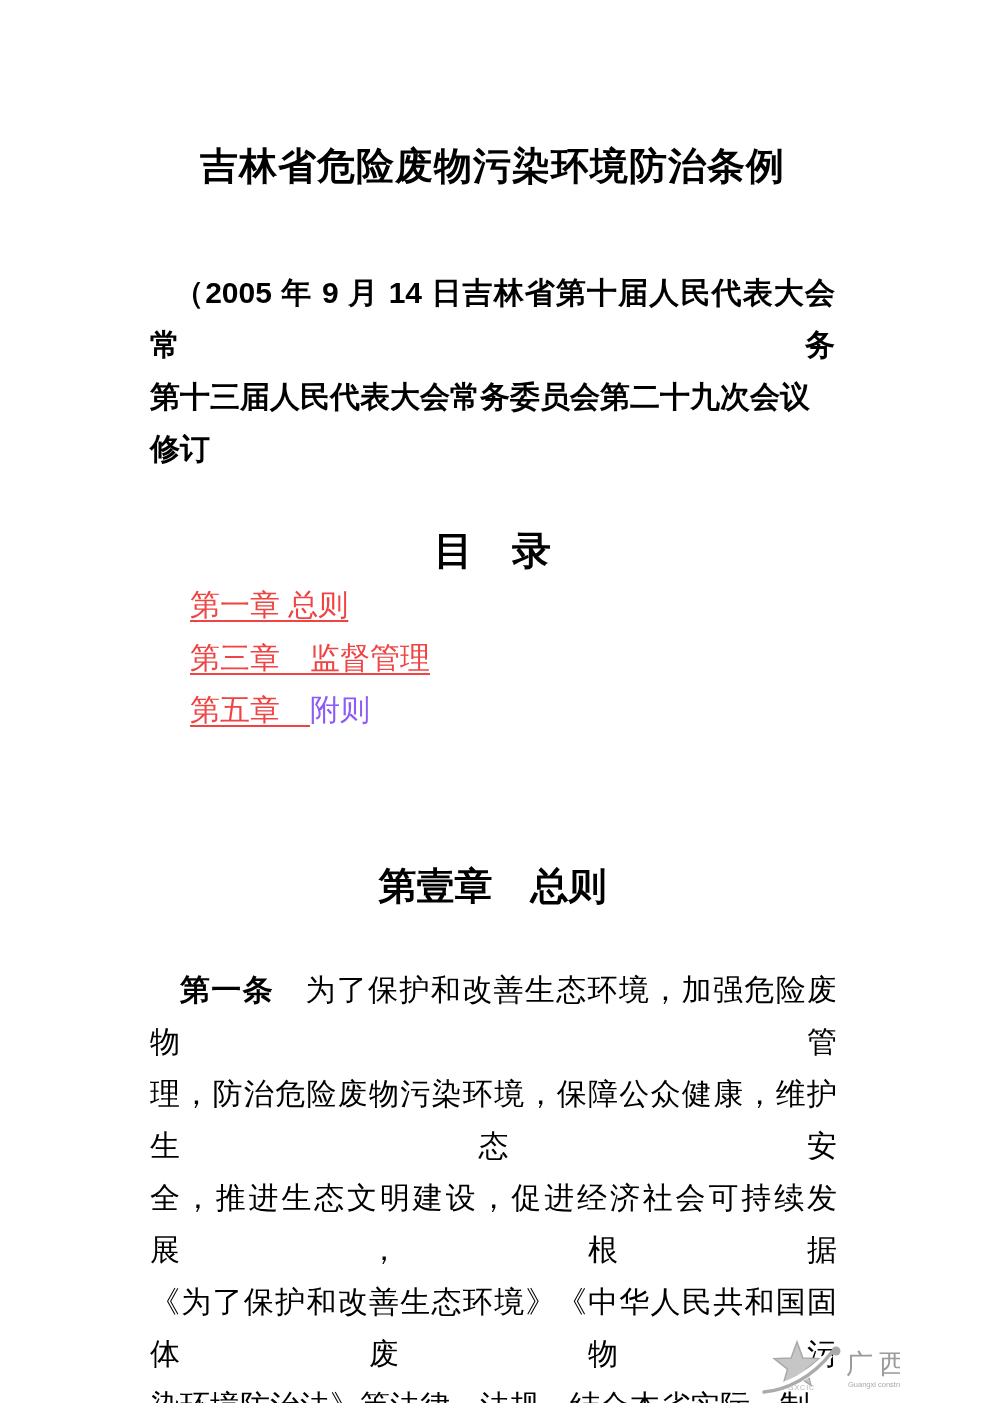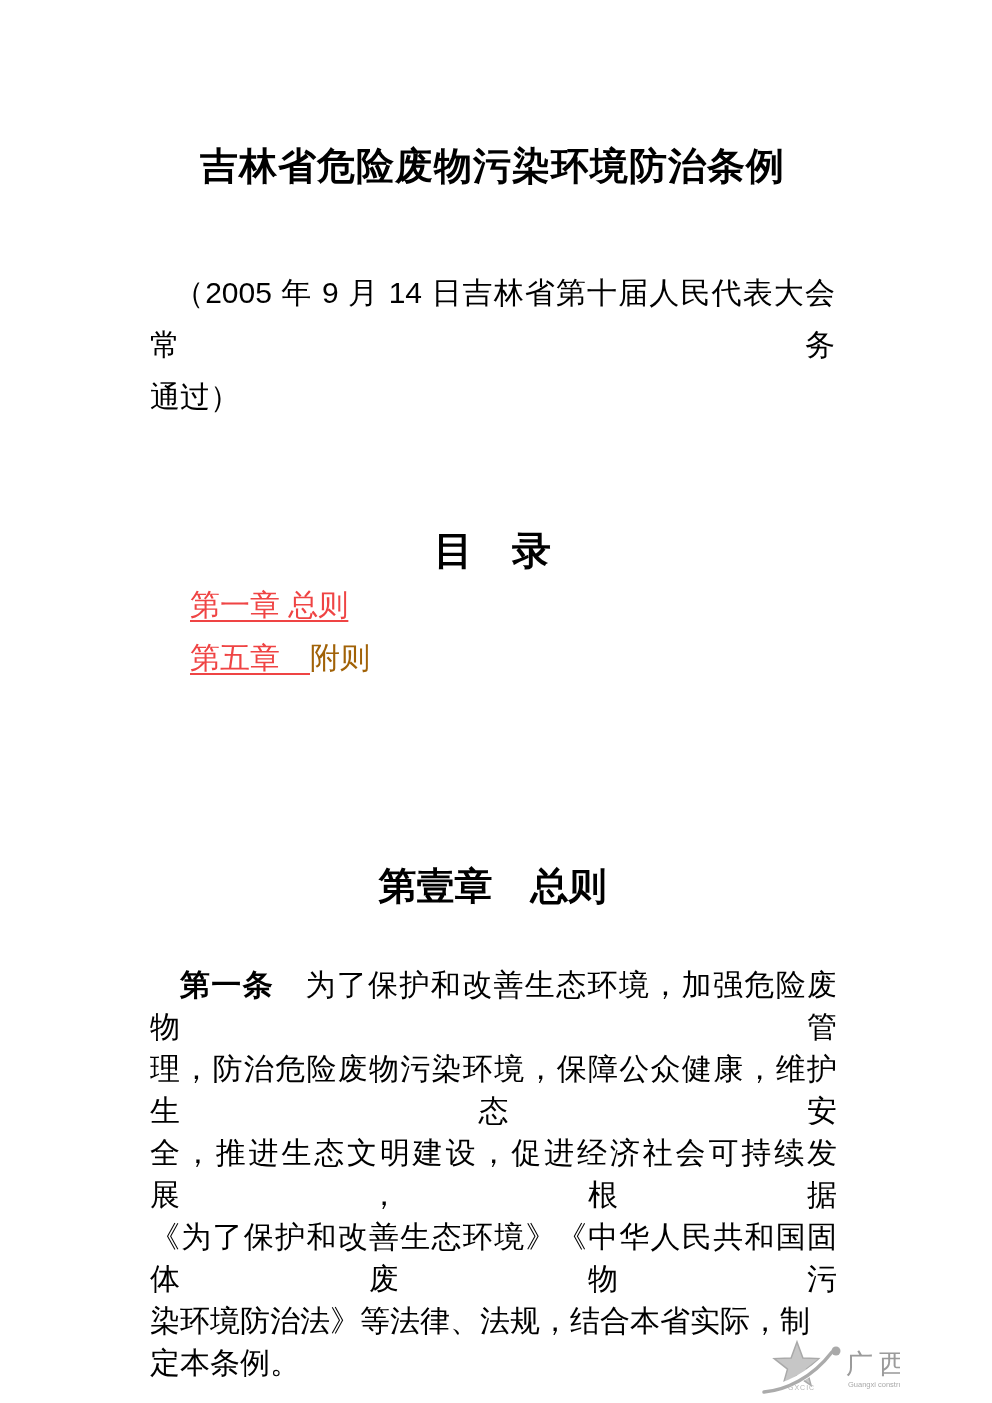--- a/index.html
+++ b/index.html
@@ -14,20 +14,21 @@
   .doc-title{
     position:absolute;top:141px;left:150px;width:685px;
     text-align:center;
     font-size:38px;font-weight:bold;line-height:50px;
     letter-spacing:1px;
     font-family:"Liberation Sans",sans-serif;
   }
   .preamble{
     position:absolute;top:267px;left:150px;width:685px;
     font-size:30px;
+    font-weight:bold;
   }
   .preamble div.line{
     line-height:52px;
   }
   .preamble div.line:not(:last-of-type){
     text-align:justify;text-align-last:justify;
   }
   .preamble div.line:first-of-type{
     text-indent:0.8em;
   }
@@ -43,32 +44,32 @@
     line-height:52.5px;font-size:30px;
   }
   .toc-link{
     color:#ef4444;
     text-decoration:underline;
     text-decoration-thickness:2px;
     text-underline-offset:5px;
     white-space:pre;
     cursor:pointer;
   }
-  .toc-suffix{color:#a16207;}
+  .toc-suffix{color:#8b5cf6;}
   .chapter-heading{
     position:absolute;top:864px;left:150px;width:685px;
     text-align:center;
     font-size:38px;font-weight:bold;line-height:44px;
   }
   .article{
     position:absolute;top:964px;left:150px;width:687px;
     font-size:30px;
     font-family:"Liberation Serif","DejaVu Serif",serif;
   }
-  .article div.line{line-height:42px;}
+  .article div.line{line-height:52px;}
   .article div.line.j{
     text-align:justify;text-align-last:justify;
   }
   .article .rest{display:contents;}
   .article .rest div.line:not(:last-of-type){
     text-align:justify;text-align-last:justify;
   }
   .article .first-line{text-indent:1em;}
   .article .term{
     font-weight:bold;
@@ -104,31 +105,32 @@
 
 <div class="page">
 
   <div class="doc-title">吉林省危险废物污染环境防治条例</div>
 
   <div class="preamble">
 
       <div class="line">（2005 年 9 月 14 日吉林省第十届人民代表大会常务</div>
 
 
+      <div class="line">第十三届人民代表大会常务委员会第二十九次会议修订</div>
 
-      <div class="line">通过）</div>
     </div>
 
   <div class="toc-heading">目　录</div>
 
   <div class="toc-list">
 
       <div class="toc-row"><a class="toc-link">第一章 总则</a><span class="toc-suffix"></span></div>
 
 
+      <div class="toc-row"><a class="toc-link">第三章　监督管理</a><span class="toc-suffix"></span></div>
 
 
       <div class="toc-row"><a class="toc-link">第五章　</a><span class="toc-suffix">附则</span></div>
     </div>
 
   <div class="chapter-heading">第壹章　总则</div>
 
   <div class="article">
     <div class="line first-line j"><span class="term">第一条</span><span>　为了保护和改善生态环境，加强危险废物管</span></div>
     <div class="rest">

